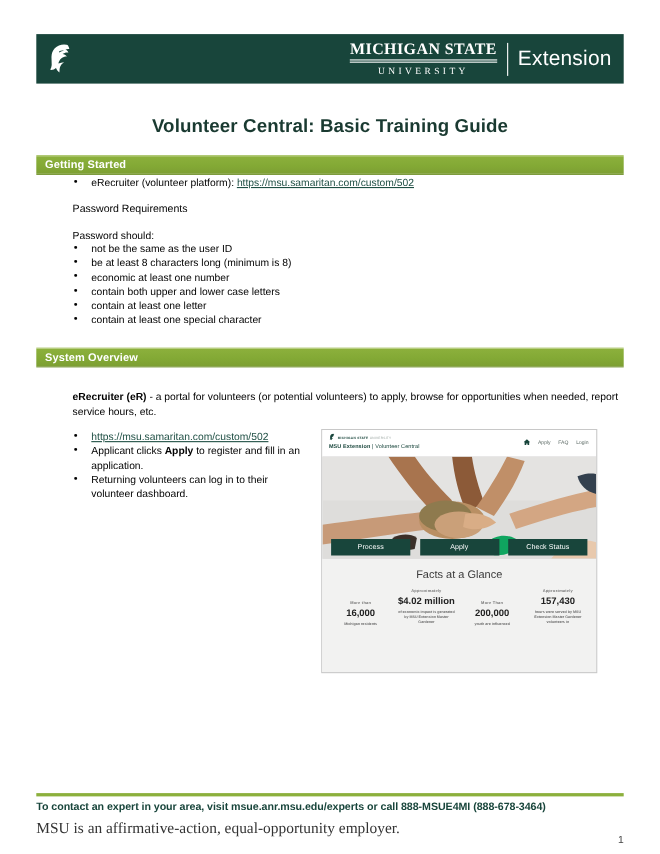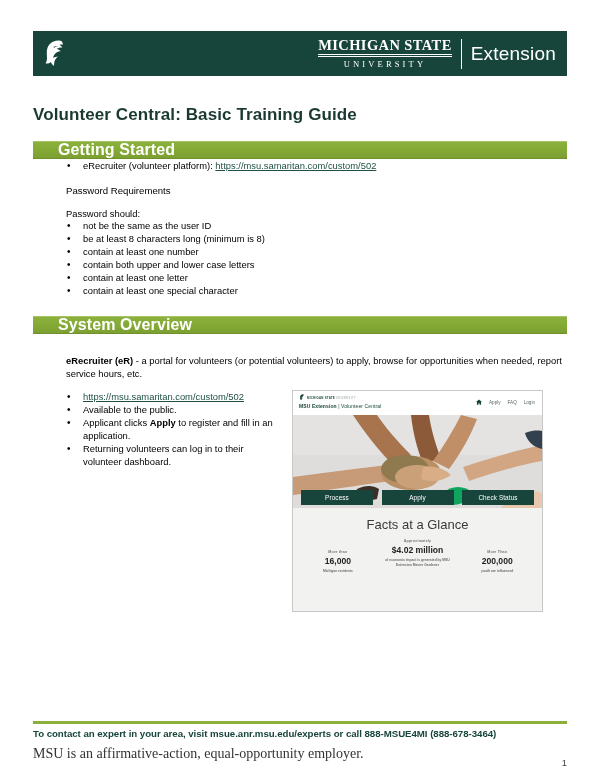--- a/index.html
+++ b/index.html
@@ -79,41 +79,41 @@
   }
   .ext-word {
     color: #ffffff;
     font-size: 19px;
     letter-spacing: 0.2px;
     font-family: "Liberation Sans", sans-serif;
   }
 
   
   .doc-title {
-    text-align: left;
+    text-align: center;
     font-size: 17px;
     font-weight: bold;
     color: #1a3a31;
     margin-top: 29px;
     letter-spacing: 0.1px;
   }
 
   
   .section-bar {
     margin-top: 16px;
     height: 18px;
     background: linear-gradient(to bottom, #8cb03c 0%, #83a935 55%, #7d9f33 100%);
     border-top: 1px solid #a8c466;
     border-bottom: 1px solid #6f9129;
     color: #ffffff;
-    font-size: 16px;
-    font-weight: bold;
-    display: flex;
-    align-items: center;
-    padding-left: 25px;
+    font-size: 10px;
+    font-weight: bold;
+    display: flex;
+    align-items: center;
+    padding-left: 8px;
     box-sizing: border-box;
     letter-spacing: 0.1px;
   }
   .bold { font-weight: bold; }
 
   ul.doc-list {
     margin: 0;
     padding: 0 0 0 34px;
     list-style: none;
   }
@@ -261,21 +261,21 @@
     letter-spacing: 0.1px;
   }
   .ss-facts {
     background: #f2f2f1;
     height: 100%;
     padding-top: 9px;
     box-sizing: border-box;
   }
   .ss-facts-title {
     text-align: center;
-    font-size: 13px;
+    font-size: 10px;
     color: #3a3a3a;
     margin-bottom: 7px;
   }
   .ss-facts-row {
     display: flex;
     padding: 0 5px;
   }
   .ss-fact {
     flex: 1;
     text-align: center;
@@ -367,41 +367,40 @@
       <span>eRecruiter (volunteer platform): </span><a class="doc-link" href="#">https://msu.samaritan.com/custom/502</a>
     </li>
   </ul>
 
   <div class="pw-head">Password Requirements</div>
   <div class="pw-sub">Password should:</div>
 
   <ul class="doc-list pw-list">
     <li>not be the same as the user ID</li>
     <li>be at least 8 characters long (minimum is 8)</li>
-    <li>contain at least one number</li>
+    <li>economic at least one number</li>
     <li>contain both upper and lower case letters</li>
     <li>contain at least one letter</li>
     <li>contain at least one special character</li>
   </ul>
 
   <div class="section-bar" style="margin-top:19px;">
     <span>System Overview</span>
   </div>
 
   <div class="er-para">
     <span class="bold">eRecruiter (eR)</span><span> - a portal for volunteers (or potential volunteers) to apply, browse for opportunities when needed, report service hours, etc.</span>
   </div>
 
   <div class="overview-cols">
     <div class="overview-left">
       <ul class="doc-list ov-list">
         <li>
           <a class="doc-link" href="#">https://msu.samaritan.com/custom/502</a>
         </li>
-        <li>Available to the public.</li>
         <li>
           <span>Applicant clicks </span><span class="bold">Apply</span><span> to register and fill in an application.</span>
         </li>
         <li>Returning volunteers can log in to their volunteer dashboard.</li>
       </ul>
     </div>
 
     <div class="site-shot">
       <div class="ss-nav">
         <div>
@@ -466,20 +465,25 @@
           <div class="ss-fact">
             <div class="lead">Approximately</div>
             <div class="num">$4.02 million</div>
             <div class="cap">of economic impact is generated by MSU Extension Master Gardener</div>
           </div>
           <div class="ss-fact offset">
             <div class="lead">More Than</div>
             <div class="num">200,000</div>
             <div class="cap">youth are influenced</div>
           </div>
+          <div class="ss-fact">
+            <div class="lead">Approximately</div>
+            <div class="num">157,430</div>
+            <div class="cap">hours were served by MSU Extension Master Gardener volunteers in</div>
+          </div>
         </div>
       </div>
     </div>
   </div>
 
   <div class="footer-rule"></div>
   <div class="footer-line">To contact an expert in your area, visit msue.anr.msu.edu/experts or call 888-MSUE4MI (888-678-3464)</div>
   <div class="footer-sub">MSU is an affirmative-action, equal-opportunity employer.</div>
   <div class="page-num">1</div>
 

